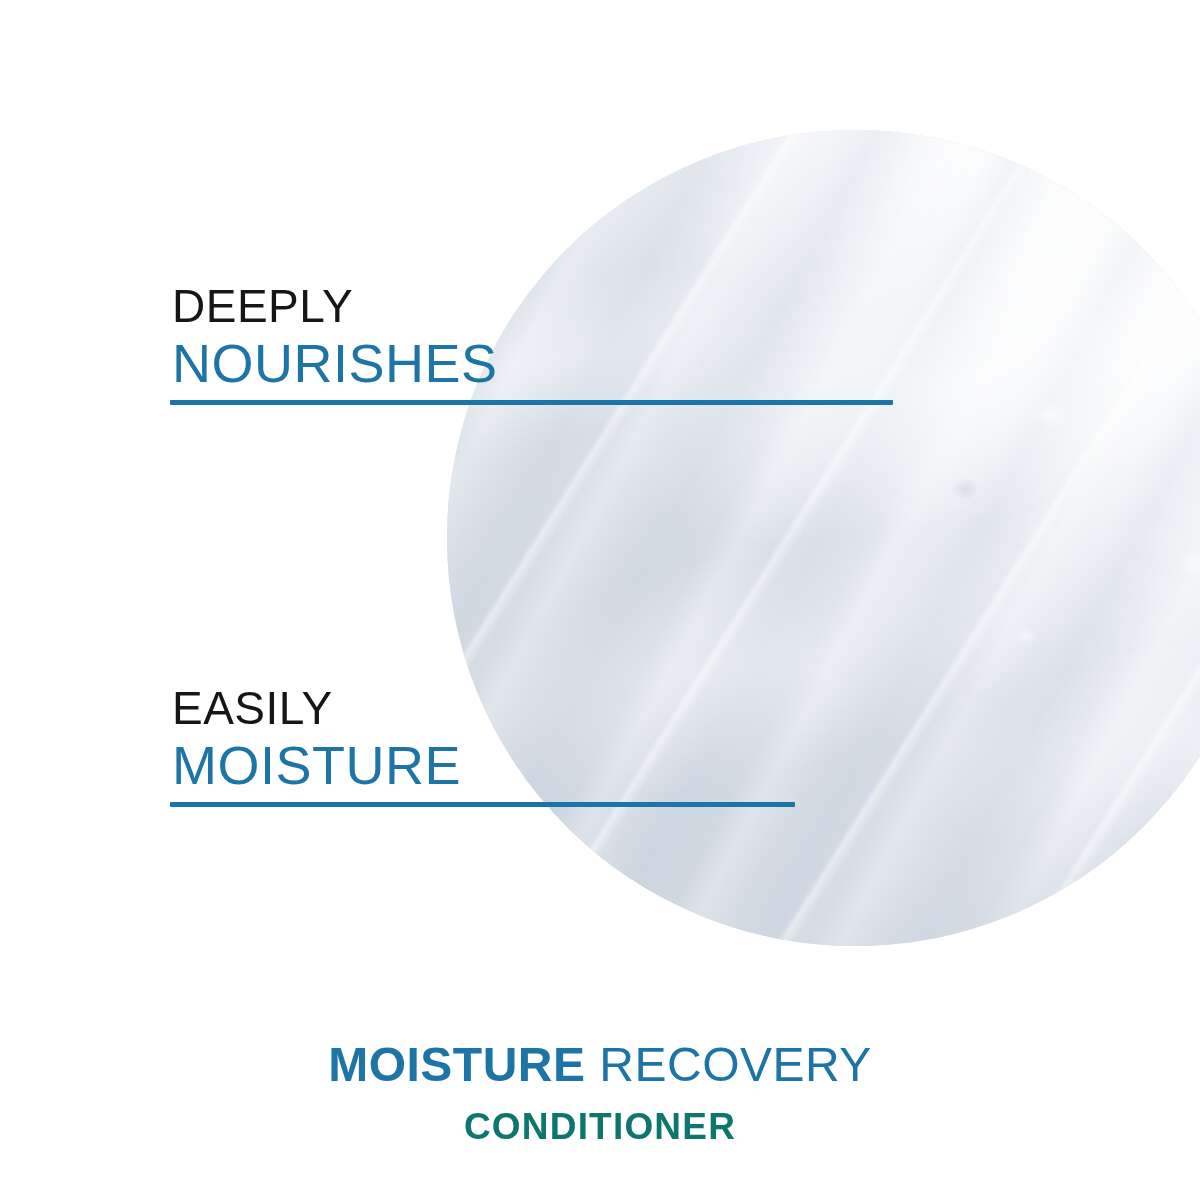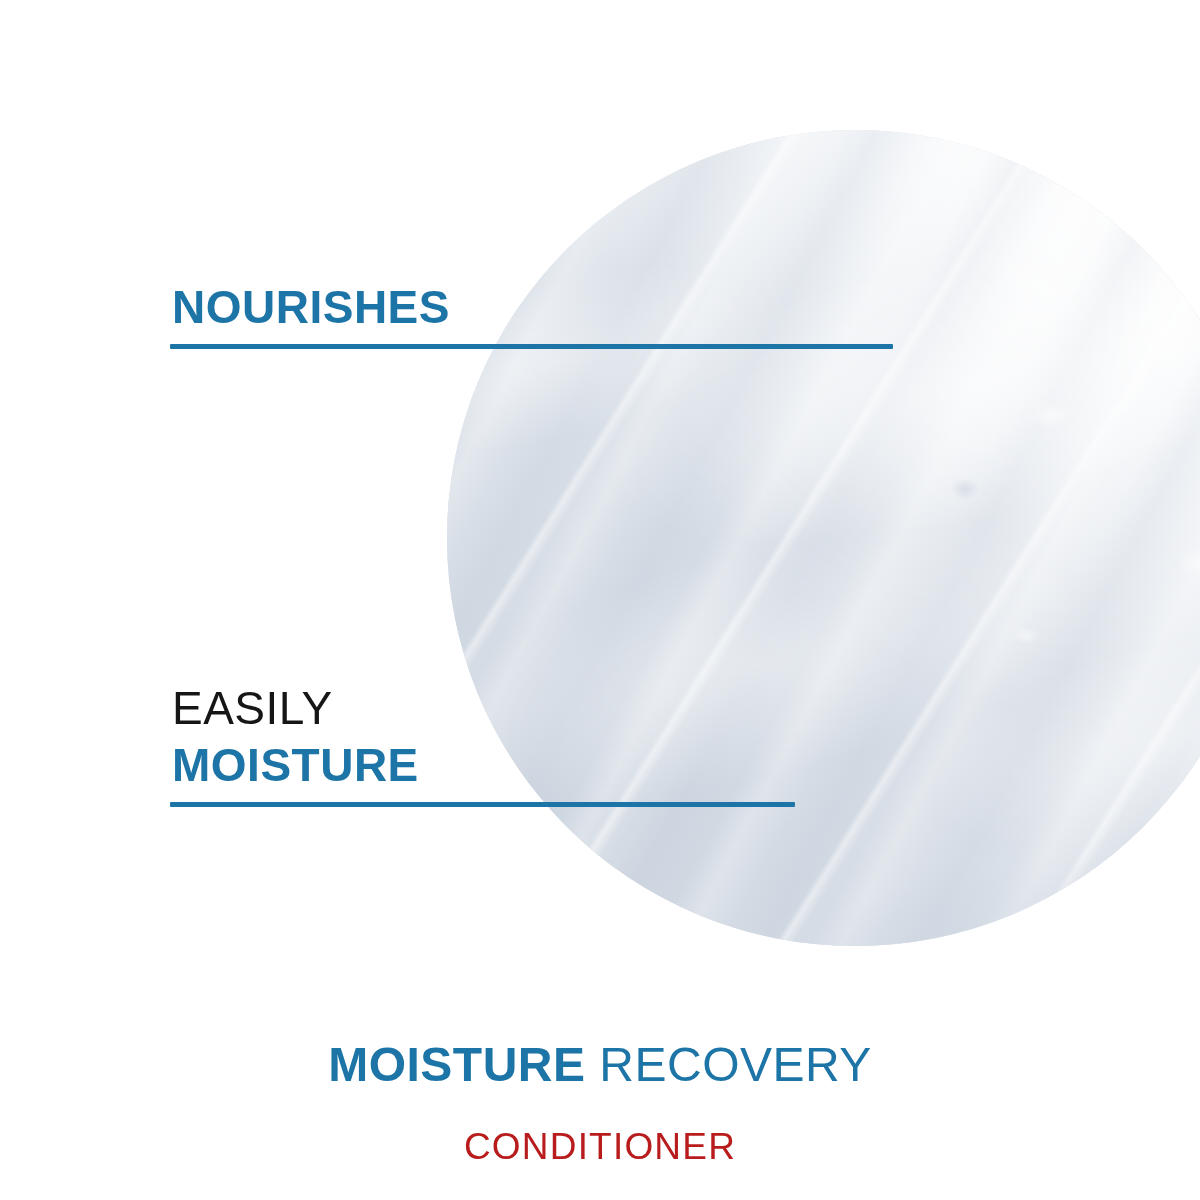--- a/index.html
+++ b/index.html
@@ -108,24 +108,24 @@
   .callout-line1 {
     font-size: 46px;
     line-height: 56px;
     letter-spacing: 0.5px;
     color: #161616;
     font-weight: 400;
     padding-left: 2px;
     white-space: nowrap;
   }
   .callout-line2 {
-    font-size: 46px;
+    font-size: 54px;
     line-height: 58px;
     letter-spacing: 0.5px;
-    font-weight: 700;
+    font-weight: 400;
     padding-left: 2px;
     white-space: nowrap;
   }
   .callout-rule {
     height: 5px;
     margin-top: 8px;
     border-radius: 1px;
   }
   #rule-0 { width: 723px; }
   #rule-1 { width: 625px; }
@@ -143,41 +143,42 @@
     line-height: 78px;
     letter-spacing: 0.5px;
     white-space: nowrap;
   }
   #product-title .strong { font-weight: 700; }
   #product-title .light  { font-weight: 400; }
   #product-subtitle {
     font-size: 37px;
     line-height: 46px;
     letter-spacing: 1.2px;
-    color: #b91c1c;
-    font-weight: 400;
-    margin-top: 20px;
+    color: #0f766e;
+    font-weight: 700;
+    margin-top: 0;
     white-space: nowrap;
   }
 </style>
 </head>
 <body>
 
 <div id="stage">
 
   <div id="swatch">
     <div class="tex tex-base"></div>
     <div class="tex tex-bands"></div>
     <div class="tex tex-ridges"></div>
     <div class="tex tex-folds"></div>
     <div class="tex tex-blobs"></div>
     <div class="tex-rim"></div>
   </div>
 
   <div class="callout" id="callout-0">
+    <div class="callout-line1">DEEPLY</div>
     <div class="callout-line2" style="color:#1d74a6">NOURISHES</div>
     <div class="callout-rule" id="rule-0" style="background:#1d74a6"></div>
   </div>
 
   <div class="callout" id="callout-1">
     <div class="callout-line1">EASILY</div>
     <div class="callout-line2" style="color:#1d74a6">MOISTURE</div>
     <div class="callout-rule" id="rule-1" style="background:#1d74a6"></div>
   </div>
 

